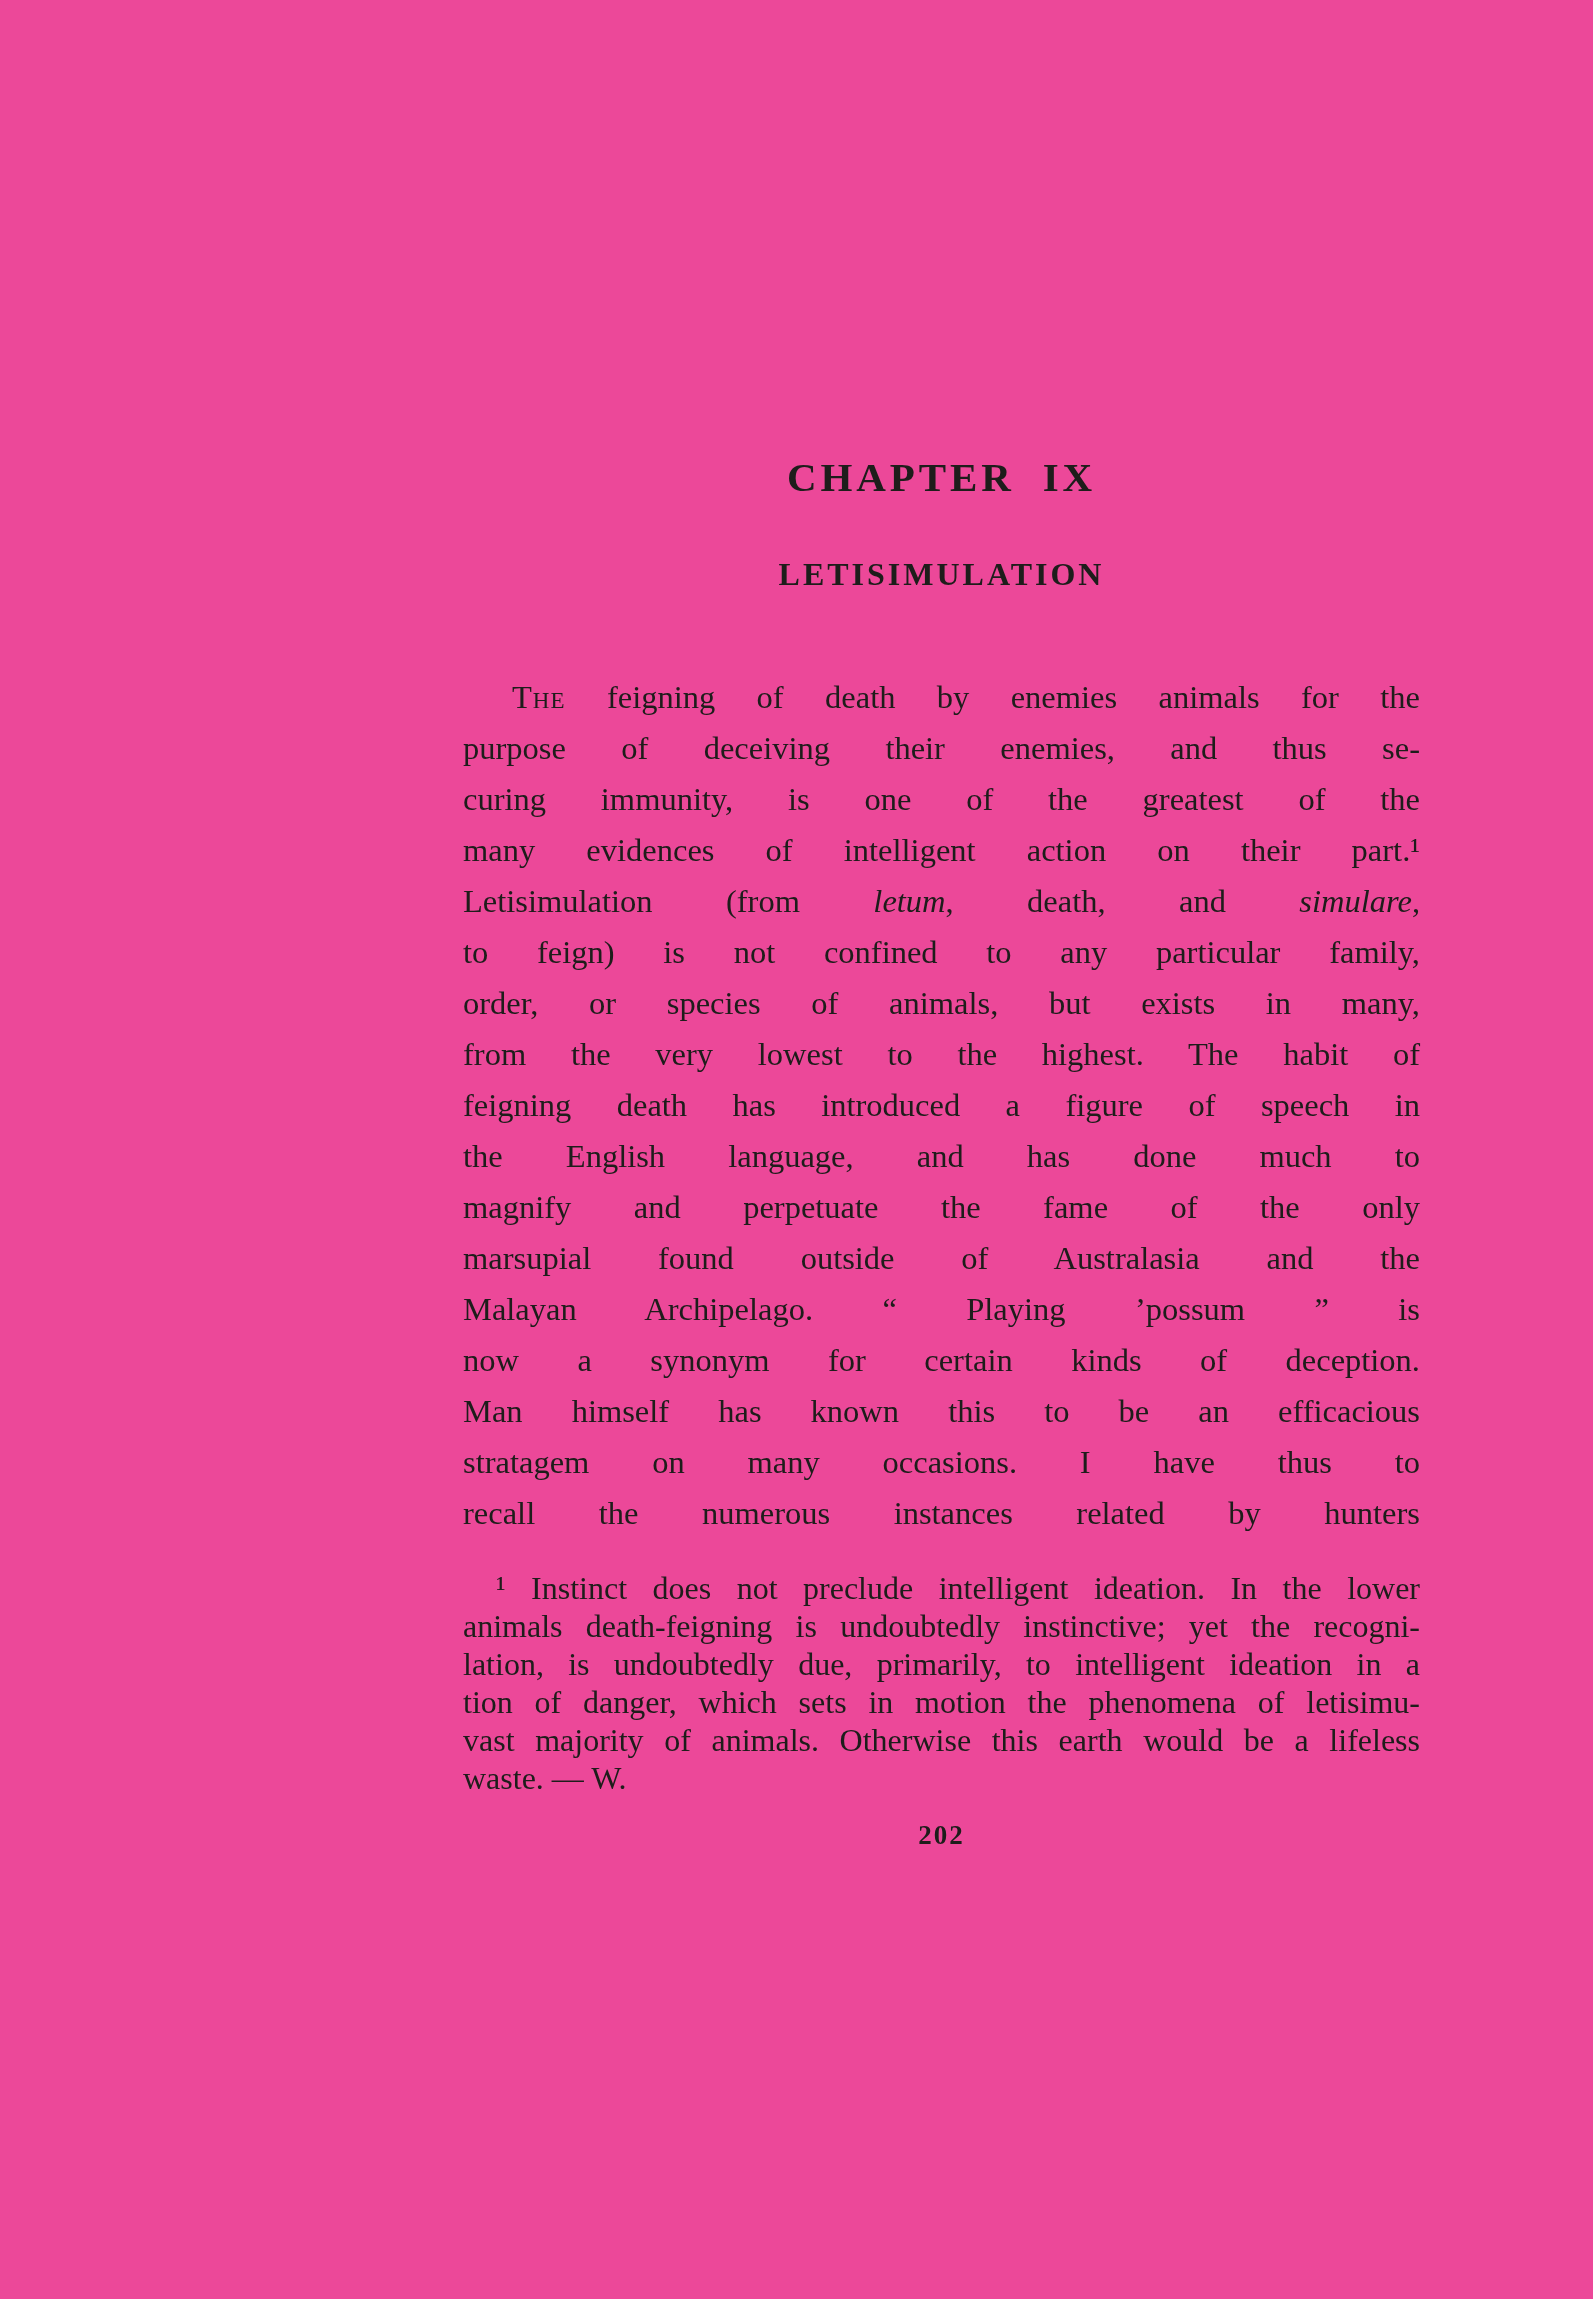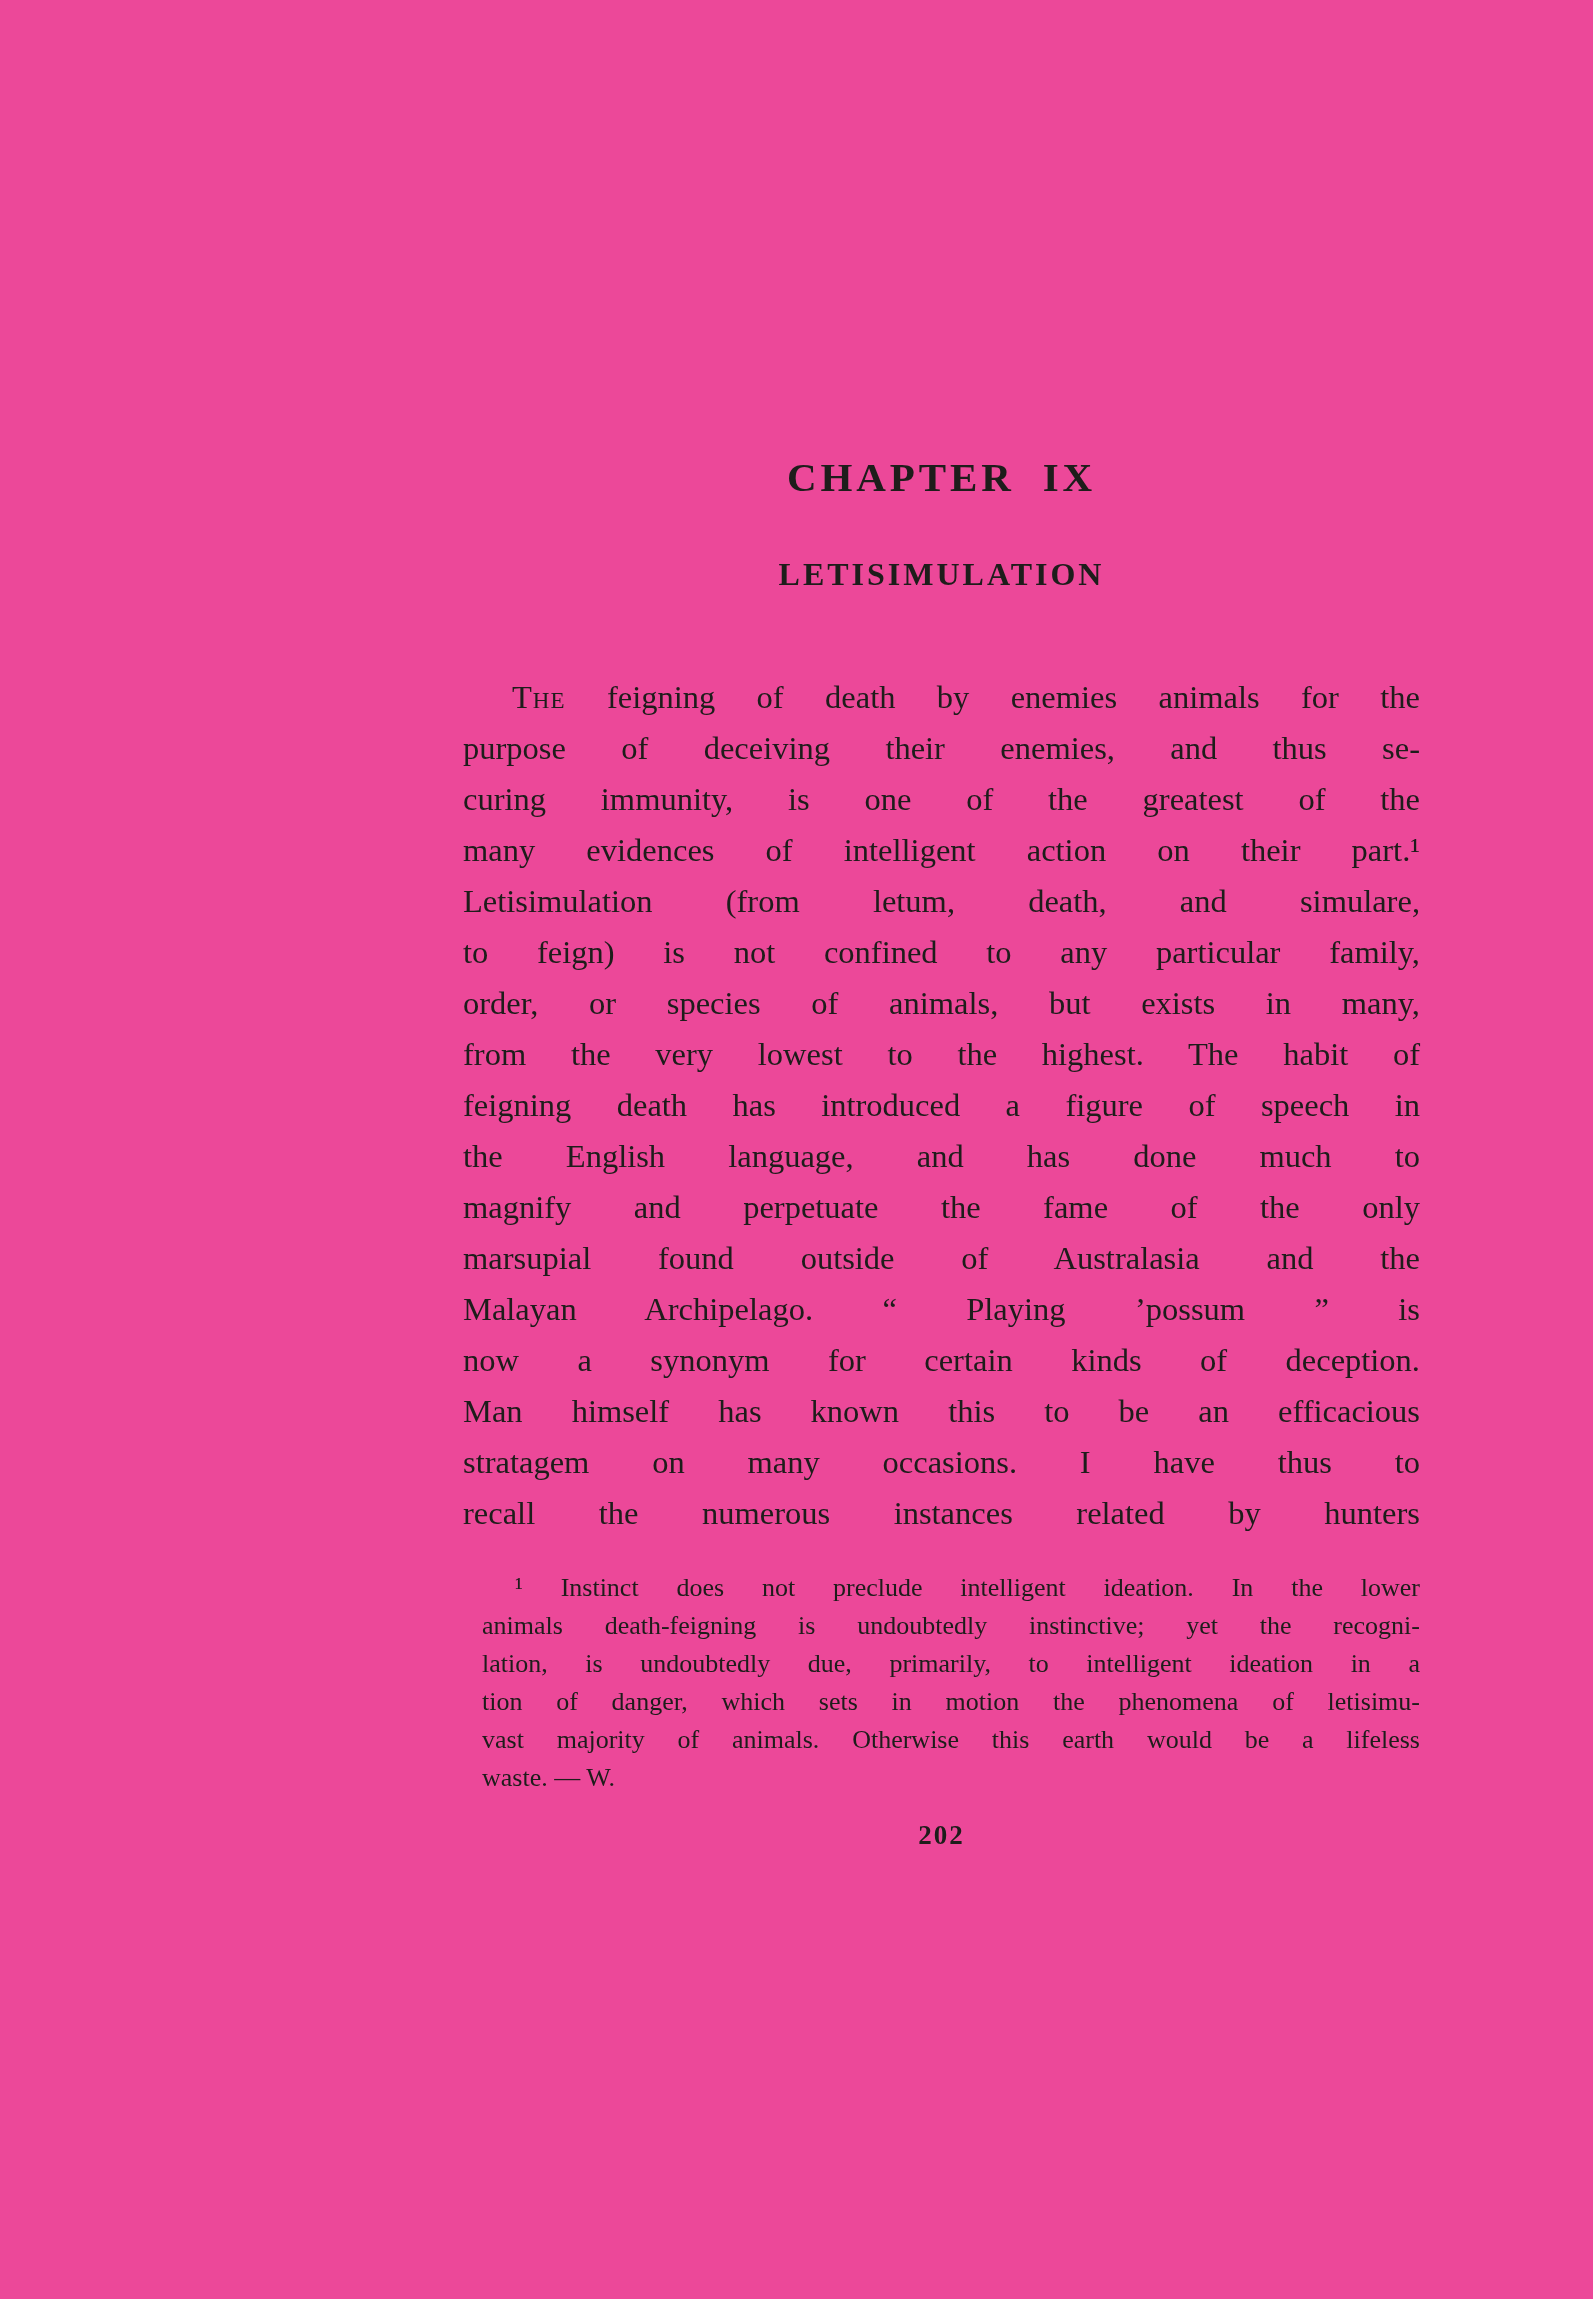--- a/index.html
+++ b/index.html
@@ -50,26 +50,26 @@
     white-space: normal;
   }
   .line.indent {
     padding-left: 49px;
   }
   .smallcaps {
     font-variant: small-caps;
     letter-spacing: 1px;
   }
   .italic {
+    font-style: italic;
   }
   .footnote {
     margin-top: 29.6px;
-    font-size: 26px;
+    font-size: 32px;
     line-height: 38px;
-    margin-left: 19px;
   }
   .footnote .line.indent {
     padding-left: 33px;
   }
   .footnote .line.last {
     text-align-last: left;
   }
   .page-number {
     margin-top: 23px;
     text-align: center;

